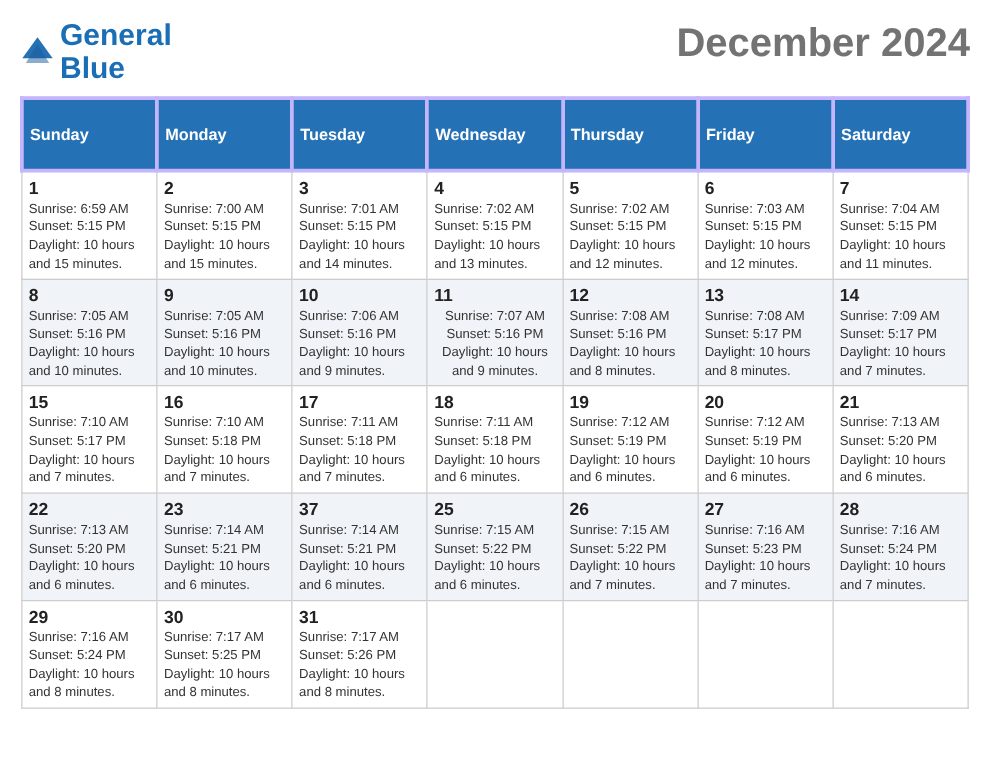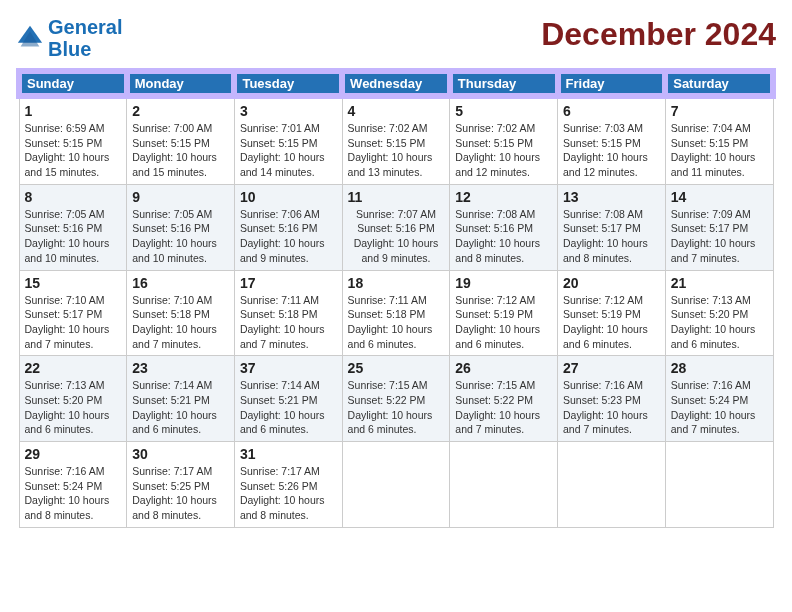--- a/index.html
+++ b/index.html
@@ -15,55 +15,55 @@
       justify-content: space-between;
       align-items: flex-start;
       margin-bottom: 8px;
     }
     .logo {
       display: flex;
       align-items: center;
       gap: 4px;
     }
     .logo-text {
-      font-size: 20px;
+      font-size: 24px;
       font-weight: bold;
       color: #333;
       line-height: 1.1;
     }
     .logo-text span { color: #1a6eb5; }
     .logo-icon {
       width: 28px;
       height: 28px;
     }
     .title-block {
       text-align: right;
     }
     .month-title {
       font-size: 32px;
       font-weight: bold;
-      color: #7f1d1d;
+      color: #737373;
     }
     .subtitle {
       font-size: 14px;
       color: #555;
     }
     .calendar {
       width: 100%;
       border-collapse: collapse;
       font-size: 11px;
     }
     .calendar th {
       background-color: #2471b5;
       color: #fff;
       text-align: left;
-      padding: 2px 5px;
+      padding: 20px 5px;
       font-size: 13px;
       font-weight: bold;
-      border: 6px solid #c4b5fd;
+      border: 3px solid #c4b5fd;
     }
     .calendar td {
       border: 1px solid #ccc;
       vertical-align: top;
       padding: 4px 5px;
       width: calc(100% / 7);
       min-height: 80px;
       background: #fff;
     }
     .calendar tr:nth-child(even) td {

